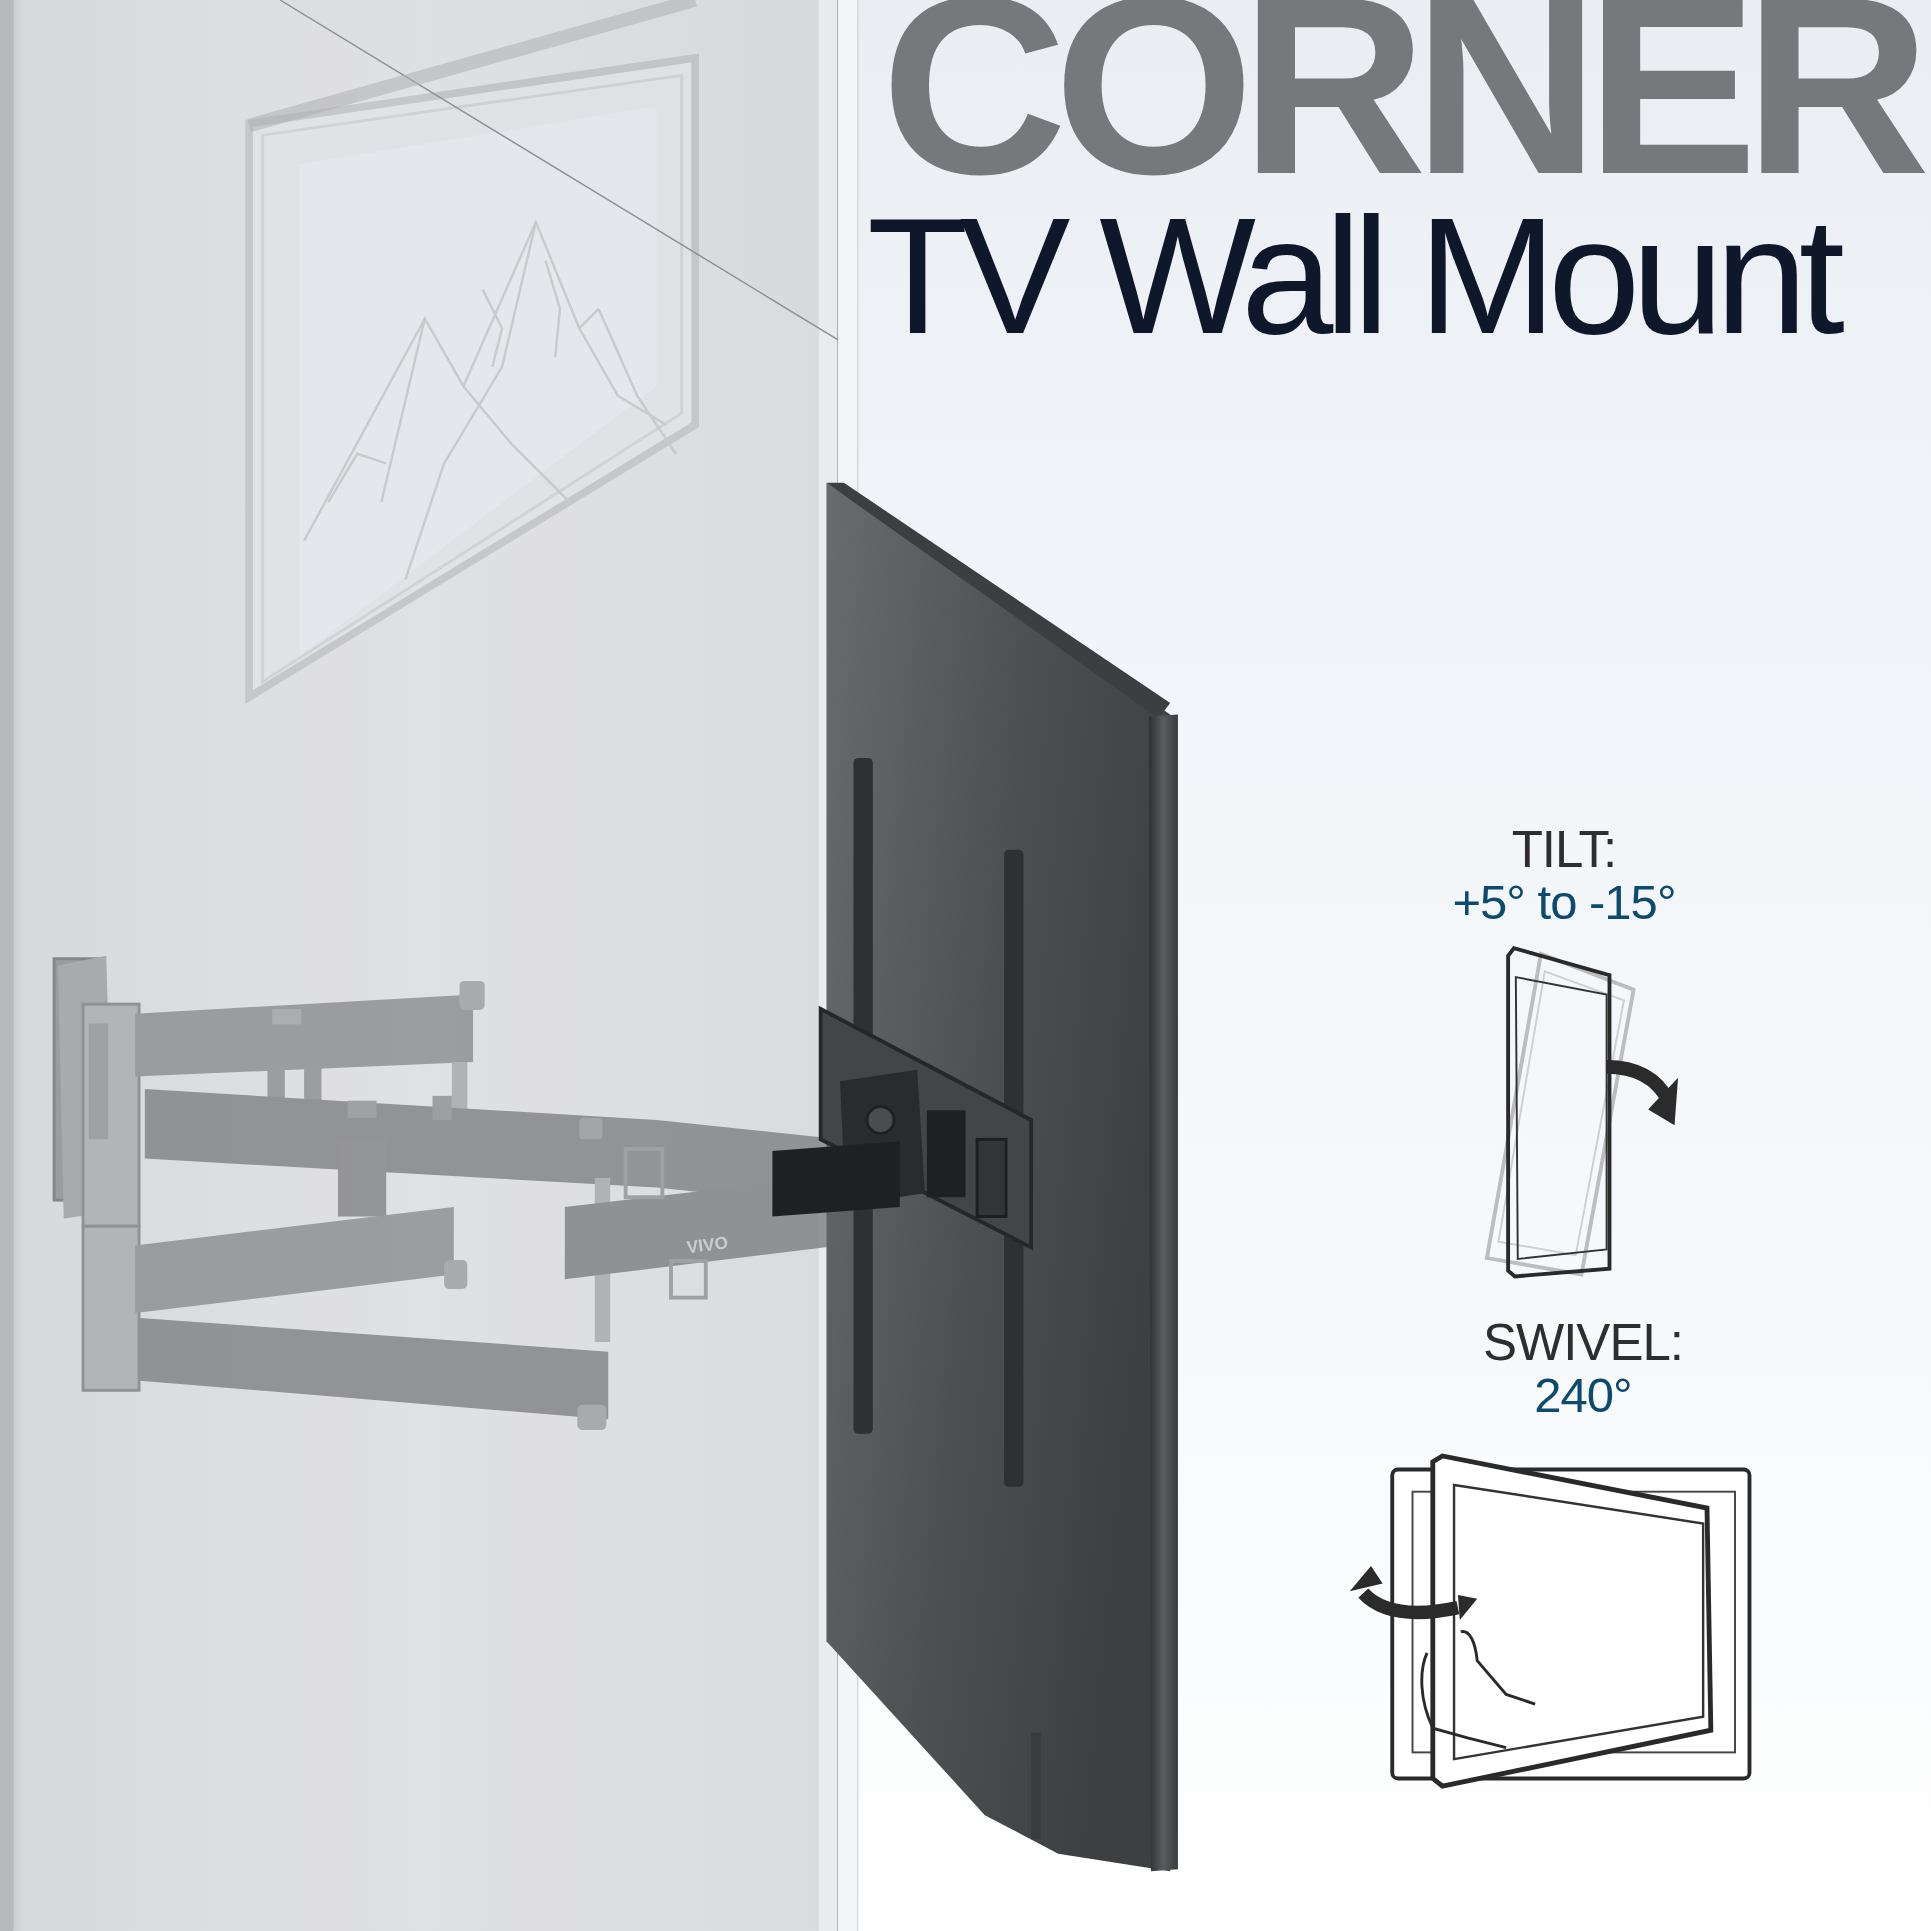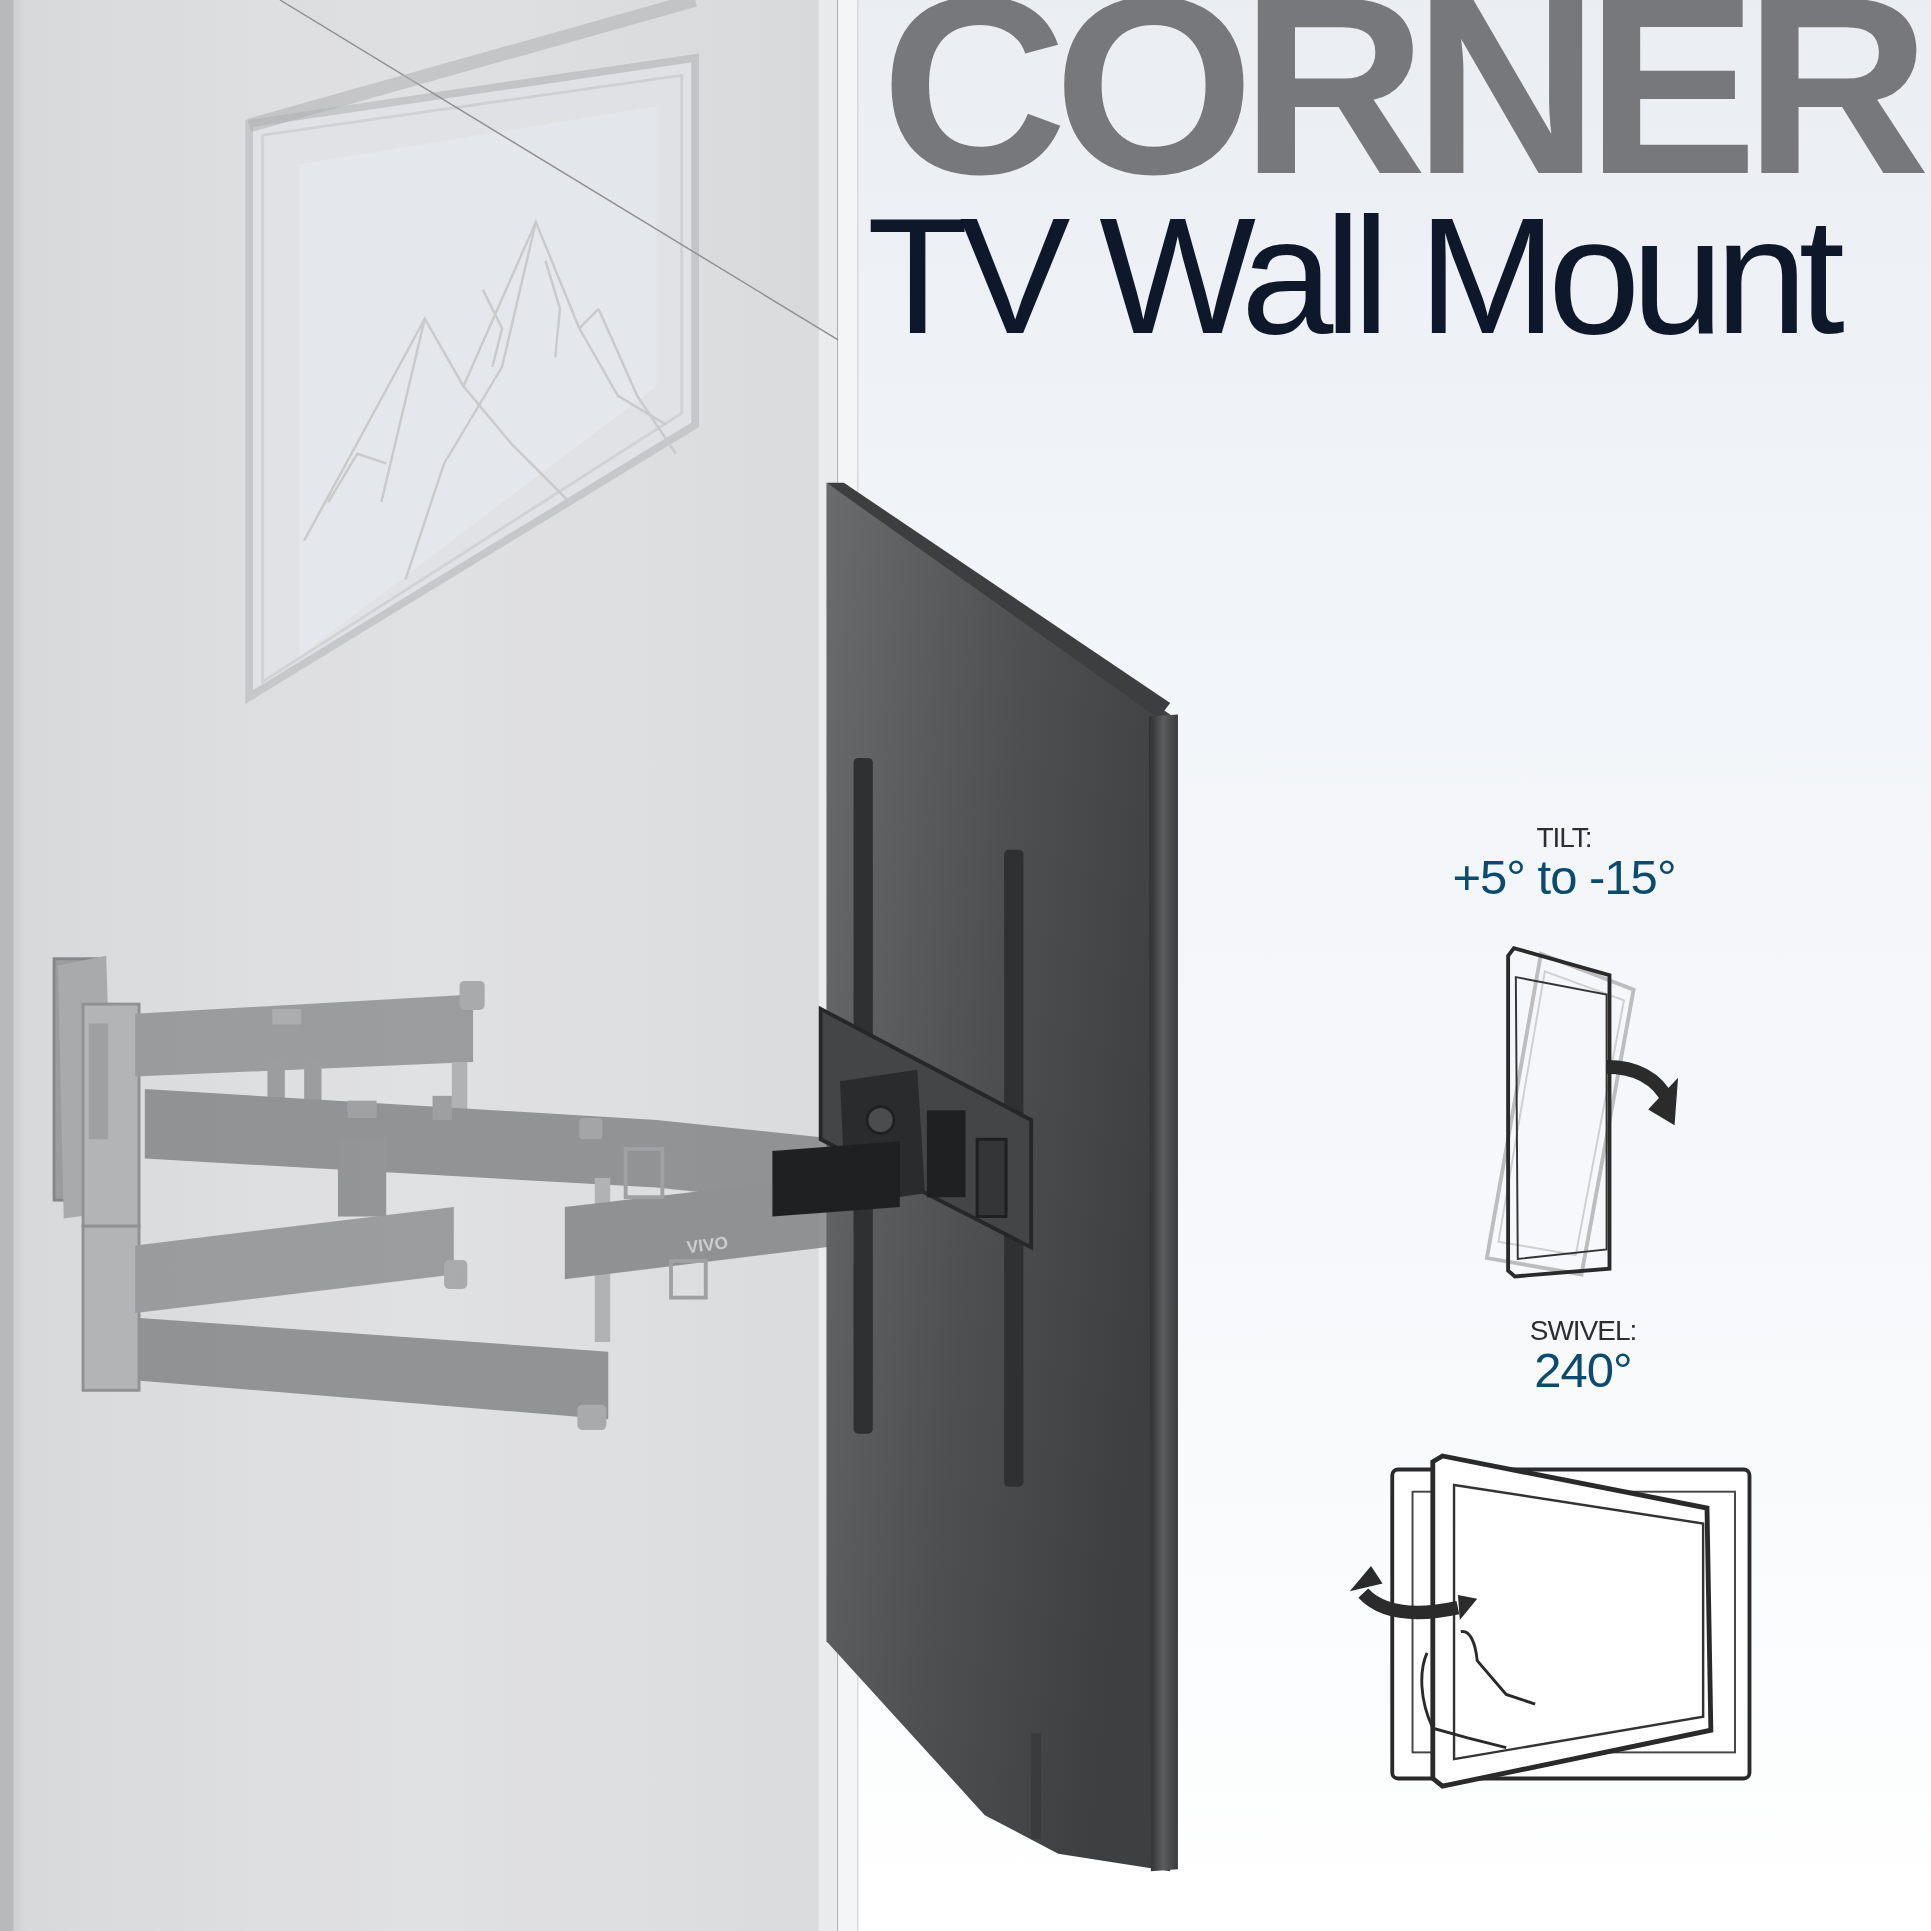--- a/index.html
+++ b/index.html
@@ -22,21 +22,21 @@
       font-family: "Liberation Sans", sans-serif; font-weight: 400;
       font-size: 166px; letter-spacing: -8.7px; color: #0f172a;
       line-height: 1; white-space: nowrap;
     }
 
     
     .feature-label {
       position: absolute; text-align: center; color: #2e2e30;
       font-family: "Liberation Sans", sans-serif; line-height: 1.05;
     }
-    .feature-label .head { font-size: 28px; font-weight: 400; letter-spacing: -1px; display: block; }
+    .feature-label .head { font-size: 51px; font-weight: 400; letter-spacing: -1px; display: block; }
     .feature-label .val  { font-size: 49px; font-weight: 300; color: #0c4a6e; letter-spacing: -1px; display: block; }
     .tilt-label { left: 1448px; top: 823px; width: 232px; }
     .swivel-label { left: 1448px; top: 1316px; width: 270px; }
 
     svg.layer { position: absolute; left: 0; top: 0; }
   </style>
 </head>
 <body>
 
 <div class="scene">

